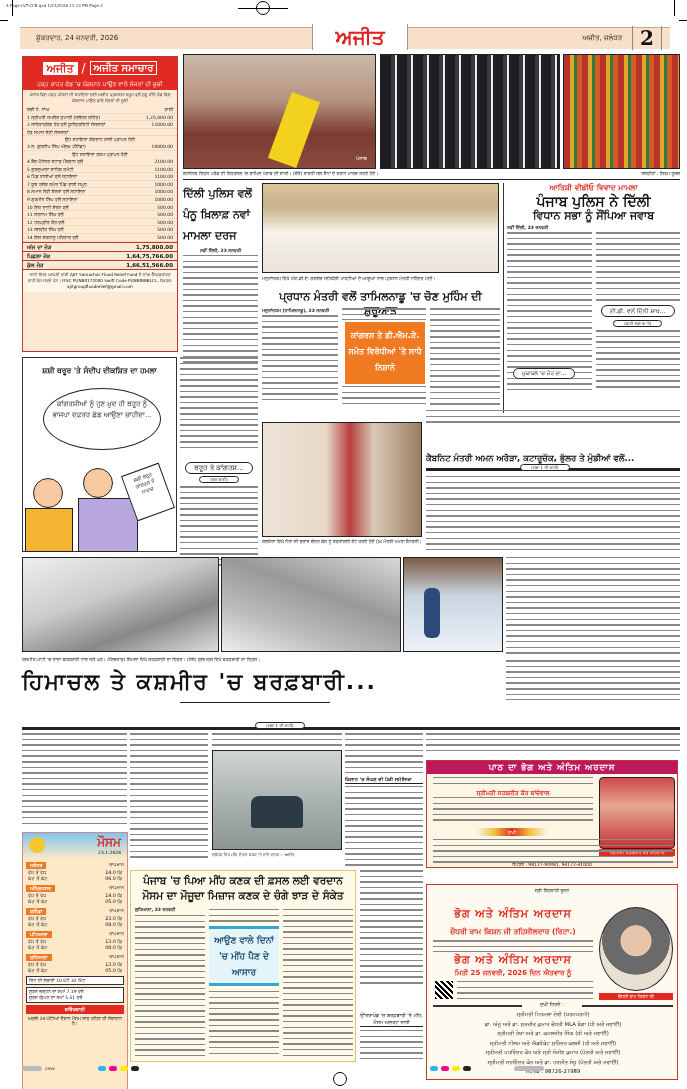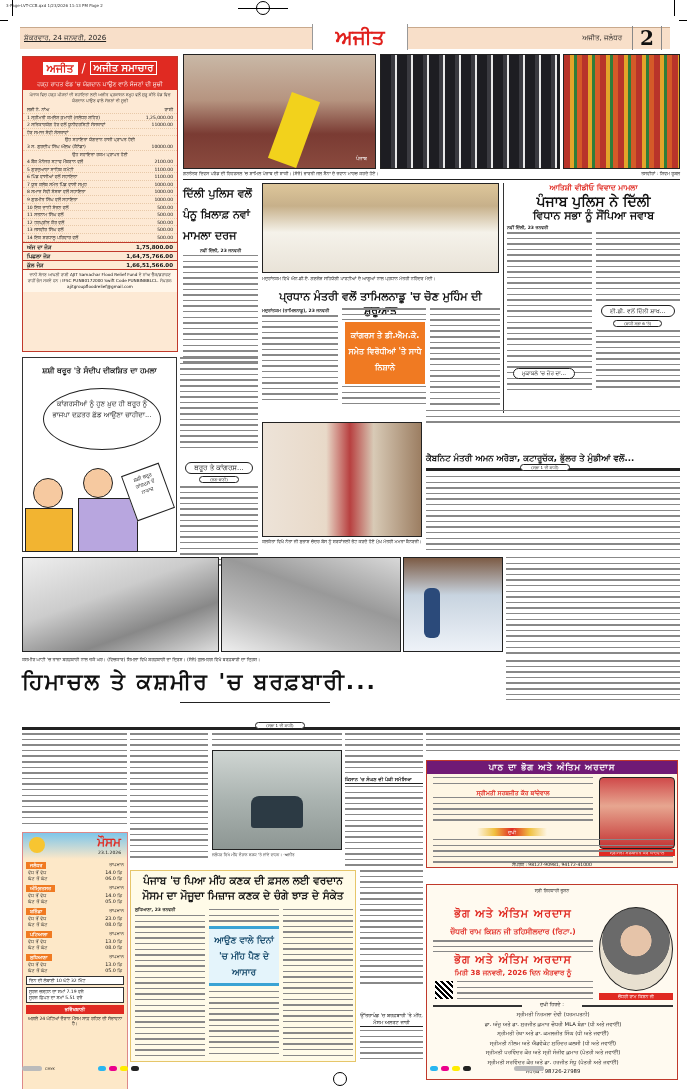--- a/index.html
+++ b/index.html
@@ -4,21 +4,21 @@
 <style>
   * { box-sizing: border-box; margin: 0; padding: 0; }
   html, body { width: 687px; height: 1089px; background: #fff; overflow: hidden; }
   body { font-family: "DejaVu Sans", sans-serif; color: #111; position: relative; font-size: 4px; }
   .abs { position: absolute; }
   .slug { left: 6px; top: 3px; font-size: 4px; color: #333; }
   .crop-h { height: 1px; background: #000; }
   .crop-v { width: 1px; background: #000; }
   .reg { width: 14px; height: 14px; border: 1px solid #000; border-radius: 50%; }
   .masthead { left: 20px; top: 27px; width: 650px; height: 22px; background: #f8dfc9; border-top: 1px solid #c9a98c; }
-  .mh-date { left: 4px; top: 6px; font-size: 7px; color: #222; text-decoration: underline; }
+  .mh-date { left: 16px; top: 6px; font-size: 7px; color: #222; }
   .mh-logo { left: 292px; top: -4px; width: 96px; height: 26px; background: #fff; border-left: 1px solid #999; border-right: 1px solid #999; color: #e0201c; font-weight: bold; font-size: 20px; text-align: center; line-height: 26px; font-family: "DejaVu Serif", serif; }
   .mh-city { right: 48px; top: 6px; font-size: 7px; }
   .mh-page { right: 8px; top: -2px; width: 30px; height: 24px; border-left: 1px solid #888; border-right: 1px solid #888; font-size: 20px; font-weight: bold; text-align: center; font-family: "DejaVu Serif", serif; line-height: 24px; }
   .box { border: 1px solid #333; }
   .fund { left: 22px; top: 56px; width: 156px; height: 296px; background: #fde9d4; border: 1px solid #c0392b; }
   .fund-hd { height: 22px; background: #e02a22; display: flex; align-items: center; justify-content: center; gap: 4px; }
   .fund-hd .ajit { background: #fff; color: #e02a22; font-weight: bold; font-size: 11px; padding: 0 4px; }
   .fund-hd .slash { color: #fff; font-size: 12px; }
   .fund-hd .samachar { border: 1px solid #fff; color: #fff; font-size: 10px; font-weight: bold; padding: 0 3px; }
   .fund-sub { background: #e02a22; color: #fff; font-size: 6px; text-align: center; padding: 1px 0 2px; }
@@ -39,21 +39,21 @@
   .w-logo { height: 26px; background: linear-gradient(#7ec6ea,#fde8c8); position: relative; }
   .w-title { position:absolute; right: 6px; top: 2px; color: #e02a22; font-size: 12px; font-weight: bold; }
   .w-date { position:absolute; right: 6px; top: 17px; font-size: 4.5px; }
   .w-sun { position:absolute; left: 6px; top: 4px; width: 16px; height: 16px; border-radius:50%; background: #f7c531; }
   .w-city { display:flex; justify-content:space-between; padding: 1px 3px; font-size: 4.8px; margin-top: 2px; }
   .w-city .c { background: #f07a22; color:#fff; padding: 1px 4px; font-weight:bold; }
   .w-row { display:flex; justify-content:space-between; padding: 0 5px; font-size: 4.8px; line-height: 6px; }
   .w-sun-row { border: 1px solid #333; margin: 2px 3px; font-size: 4.5px; padding: 1px 2px; background:#fff; }
   .w-red { background: #e02a22; color: #fff; text-align:center; font-size: 5px; font-weight: bold; margin: 2px 3px; padding: 1px; }
   .obit1 { left: 426px; top: 760px; width: 252px; height: 108px; border: 1px solid #c0392b; background: #fef6e4; }
-  .obit1-hd { background: #701a75; color: #fff; text-align: center; font-size: 8.5px; font-weight: bold; height: 13px; line-height: 13px; letter-spacing: 1px; }
+  .obit1-hd { background: #be185d; color: #fff; text-align: center; font-size: 8.5px; font-weight: bold; height: 13px; line-height: 13px; letter-spacing: 1px; }
   .obit2 { left: 426px; top: 872px; width: 252px; height: 196px; border: 1px solid #c0392b; background: #fffaf0; margin-top: 12px; }
   .red { color: #e02a22; }
   .cmyk { height: 5px; border-radius: 3px; }
 </style>
 </head>
 <body>
 
 <div class="abs slug">3-Page-LVT-CCB.qxd  1/23/2026  11:13 PM  Page 2</div>
 <div class="abs crop-h" style="left:0;top:20px;width:8px"></div>
 <div class="abs crop-v" style="left:12px;top:0;height:16px"></div>
@@ -361,21 +361,21 @@
   <div class="abs col-text" style="left:6px;top:78px;width:240px;height:24px;background:repeating-linear-gradient(180deg,#888 0 1.5px,transparent 1.5px 5.6px)"></div>
 </div>
 <div class="abs" style="left:426px;top:862px;width:252px;font-size:4.5px;text-align:center">ਸੰਪਰਕ : 98127-90981, 94172-41000</div>
 
 <div class="abs obit2">
   <div style="font-size:4.5px;text-align:center;margin-top:3px">ਸ੍ਰੀ ਗਿਰਧਾਰੀ ਭੂਸ਼ਣ</div>
   <div class="abs red" style="left:6px;top:22px;width:160px;font-size:11px;font-weight:bold;text-align:center;letter-spacing:1px">ਭੋਗ ਅਤੇ ਅੰਤਿਮ ਅਰਦਾਸ</div>
   <div class="abs red" style="left:6px;top:42px;width:160px;font-size:7.5px;font-weight:bold;text-align:center">ਚੌਧਰੀ ਰਾਮ ਕਿਸ਼ਨ ਜੀ ਤਹਿਸੀਲਦਾਰ (ਰਿਟਾ.)</div>
   <div class="abs col-text" style="left:6px;top:55px;width:160px;height:12px;background:repeating-linear-gradient(180deg,#888 0 1.5px,transparent 1.5px 5.6px)"></div>
   <div class="abs red" style="left:6px;top:68px;width:160px;font-size:11px;font-weight:bold;text-align:center;letter-spacing:1px">ਭੋਗ ਅਤੇ ਅੰਤਿਮ ਅਰਦਾਸ</div>
-  <div class="abs red" style="left:6px;top:84px;width:160px;font-size:7px;text-align:center;font-weight:bold">ਮਿਤੀ 38 ਜਨਵਰੀ, 2026 ਦਿਨ ਐਤਵਾਰ ਨੂੰ</div>
+  <div class="abs red" style="left:6px;top:84px;width:160px;font-size:7px;text-align:center;font-weight:bold">ਮਿਤੀ 25 ਜਨਵਰੀ, 2026 ਦਿਨ ਐਤਵਾਰ ਨੂੰ</div>
   <div class="abs" style="left:8px;top:96px;width:18px;height:18px;background:repeating-linear-gradient(45deg,#000 0 2px,#fff 2px 4px)"></div>
   <div class="abs col-text" style="left:30px;top:96px;width:136px;height:20px;background:repeating-linear-gradient(180deg,#888 0 1.5px,transparent 1.5px 5.6px)"></div>
   <div class="abs photo" style="left:172px;top:22px;width:74px;height:84px;border-radius:50%;background:radial-gradient(circle at 50% 40%,#e6c4a9 0 25%,#6a6a6a 26% 55%,#e8e0d0 56%)"></div>
   <div class="abs" style="left:172px;top:108px;width:74px;background:#e02a22;color:#fff;font-size:4.5px;text-align:center;padding:1px">ਚੌਧਰੀ ਰਾਮ ਕਿਸ਼ਨ ਜੀ</div>
   <div class="abs" style="left:6px;top:120px;width:240px;height:2px;background:#333"></div>
   <div class="abs" style="left:95px;top:116px;width:60px;background:#fffaf0;font-size:5px;text-align:center">ਦੁਖੀ ਹਿਰਦੇ :</div>
   <div class="abs" id="mourners" style="left:6px;top:125px;width:240px;font-size:5.3px;line-height:9.5px;text-align:center">
       <div>ਸ੍ਰੀਮਤੀ ਨਿਰਮਲਾ ਦੇਵੀ (ਧਰਮਪਤਨੀ)</div>
       <div>ਡਾ. ਅੰਜੂ ਅਤੇ ਡਾ. ਸੁਰਜੀਤ ਕੁਮਾਰ ਚੌਧਰੀ MLA ਬੰਗਾ (ਧੀ ਅਤੇ ਜਵਾਈ)</div>
       <div>ਸ੍ਰੀਮਤੀ ਰੇਖਾ ਅਤੇ ਡਾ. ਕਮਲਜੀਤ ਸਿੰਘ (ਧੀ ਅਤੇ ਜਵਾਈ)</div>

